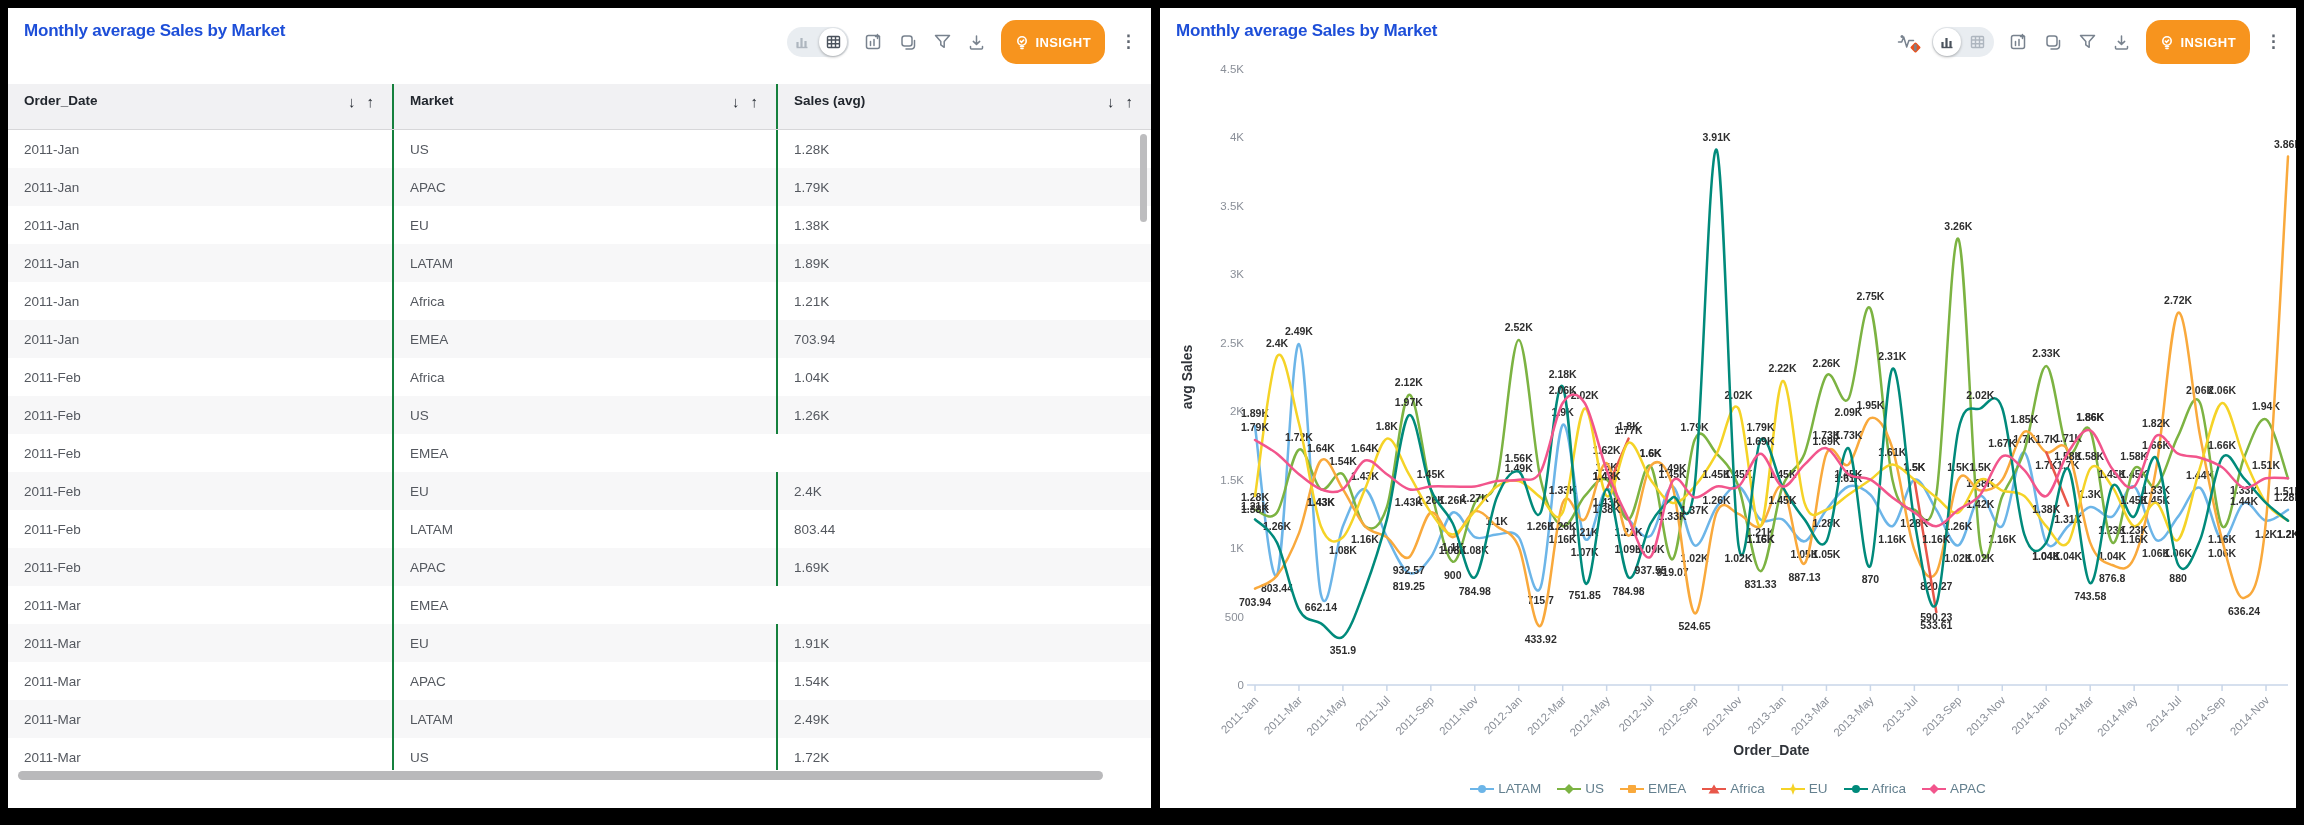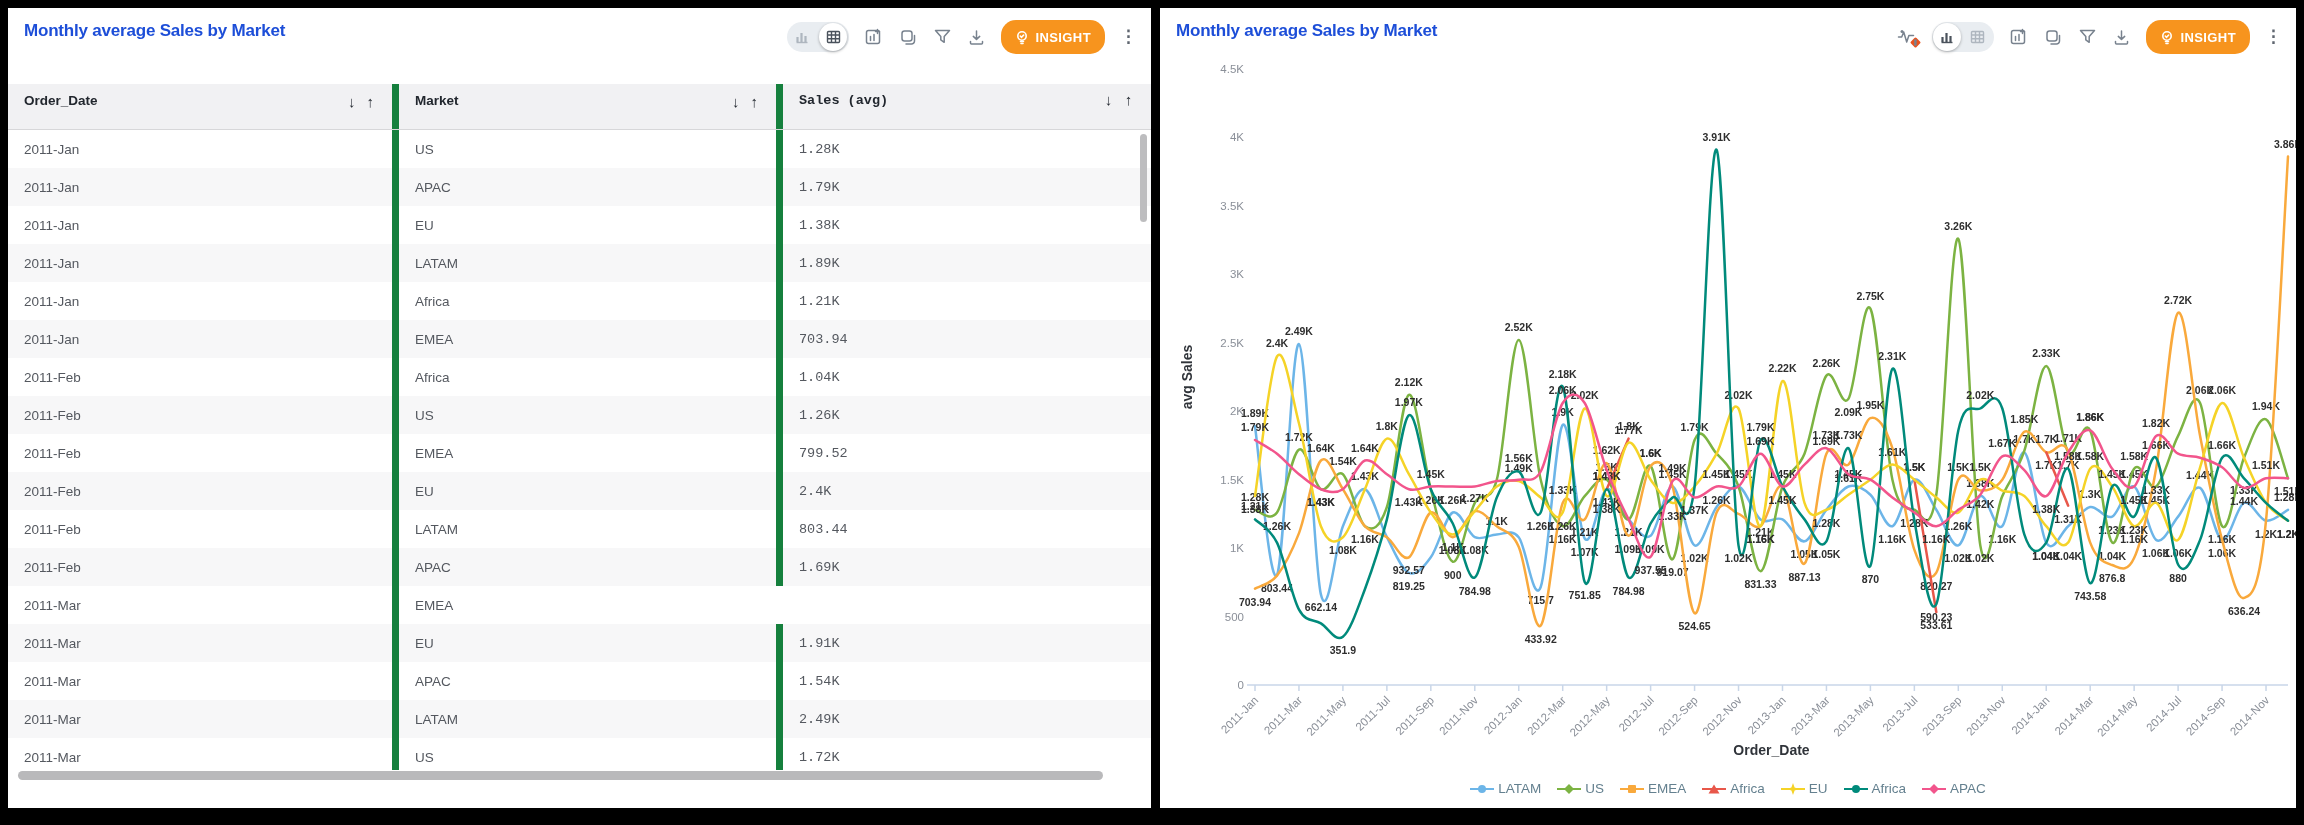--- a/index.html
+++ b/index.html
@@ -17,34 +17,34 @@
   .panel-title{margin:0;font-size:17px;font-weight:700;color:#1d4ed8;letter-spacing:-.2px;line-height:22px;}
   .toolbar{display:flex;align-items:center;gap:15px;}
   .icon-btn{display:flex;align-items:center;justify-content:center;cursor:pointer;background:none;border:none;padding:0;}
   .icon-btn svg{stroke:#78828e;fill:none;stroke-width:1.5;stroke-linecap:round;stroke-linejoin:round;}
   .toggle{width:62px;height:30px;background:#e9edf1;border-radius:15px;display:flex;align-items:center;cursor:pointer;}
   .toggle .seg{width:31px;height:30px;display:flex;align-items:center;justify-content:center;}
   .toggle .seg.active{width:28px;height:28px;background:#fff;border-radius:50%;margin:1px;box-shadow:0 1px 3px rgba(0,0,0,.3);}
   .toggle .seg svg{stroke:#aeb6bf;fill:none;stroke-width:1.4;}
   .toggle .seg.active svg{stroke:#4a525c;}
   .insight-btn{
-    height:34px;border-radius:15px;background:#F7941E;border:none;color:#fff;font-weight:700;
+    height:44px;border-radius:15px;background:#F7941E;border:none;color:#fff;font-weight:700;
     font-size:13px;letter-spacing:.4px;display:flex;align-items:center;gap:6px;padding:0 14px;cursor:pointer;
     font-family:"Liberation Sans",sans-serif;
   }
   .kebab{font-size:17px;color:#5f6670;font-weight:700;line-height:10px;letter-spacing:0;cursor:pointer;user-select:none;}
   
   .table-wrap{position:absolute;left:0;right:0;top:76px;bottom:0;}
   .thead{display:flex;height:46px;background:#f1f1f3;border-bottom:1px solid #d7d7d9;box-sizing:border-box;}
   .th{box-sizing:border-box;padding:9px 18px 0 16px;display:flex;justify-content:space-between;align-items:flex-start;}
   .th-label{font-weight:700;font-size:13.5px;color:#22272e;}
   .sorts{display:flex;gap:11px;font-size:15px;font-weight:700;color:#2a2f36;}
   .sorts span{cursor:pointer;}
-  .c0{width:384px;}.c1{width:384px;}.c2{flex:1;font-family:Liberation Mono, monospace;}
-  .th.c1,.th.c2,.td.c1,.td.c2{border-left:7px solid #15803d;gap:47px;}
+  .c0{width:384px;}.c1{width:384px;}.c2{flex:1;}
+  .th.c1,.th.c2,.td.c1,.td.c2{border-left:2px solid #15803d;gap:47px;}
   .tbody{height:640px;overflow:hidden;}
   .tr{display:flex;height:38px;align-items:center;background:#fff;}
   .tr:nth-child(even){background:#f7f7f8;}
   .td{box-sizing:border-box;padding-left:16px;font-size:13.5px;color:#54585f;height:100%;display:flex;align-items:center;}
   .vscroll{position:absolute;right:3px;top:50px;width:8px;height:600px;}
   .vthumb{width:7px;height:88px;background:#bdbdbf;border-radius:4px;}
   .hscroll{position:absolute;left:10px;right:14px;bottom:28px;height:9px;}
   .hthumb{width:97%;height:9px;background:#b9b9bb;border-radius:5px;}
   
   #chart-svg{position:absolute;left:0;top:0;}
@@ -171,21 +171,20 @@
           <div class="td c2">1.04K</div>
         </div>
         <div class="tr">
           <div class="td c0">2011-Feb</div>
           <div class="td c1">US</div>
           <div class="td c2">1.26K</div>
         </div>
         <div class="tr">
           <div class="td c0">2011-Feb</div>
           <div class="td c1">EMEA</div>
-          <div class="td c2">799.52</div>
         </div>
         <div class="tr">
           <div class="td c0">2011-Feb</div>
           <div class="td c1">EU</div>
           <div class="td c2">2.4K</div>
         </div>
         <div class="tr">
           <div class="td c0">2011-Feb</div>
           <div class="td c1">LATAM</div>
           <div class="td c2">803.44</div>

